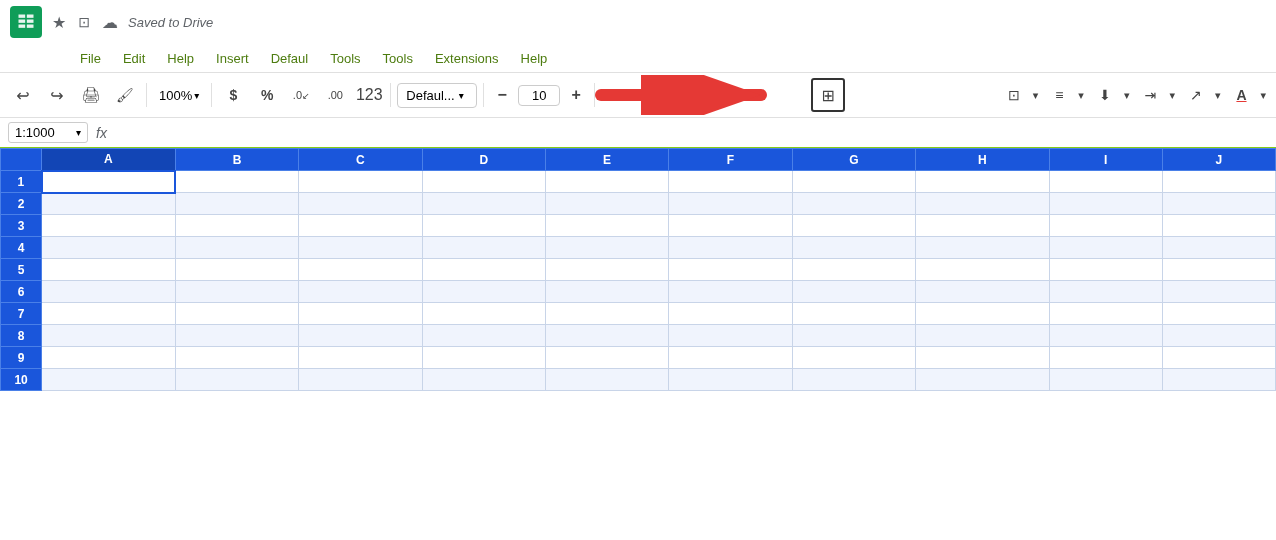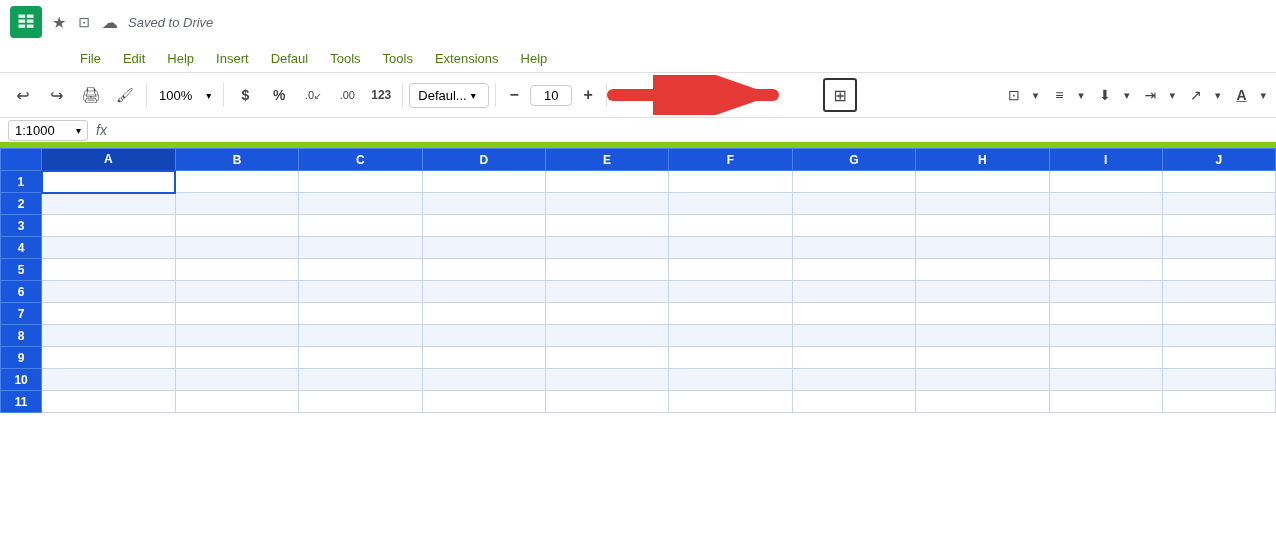--- a/index.html
+++ b/index.html
@@ -51,21 +51,21 @@
       gap: 4px;
     }
     .toolbar-btn {
       display: flex; align-items: center; justify-content: center;
       width: 30px; height: 30px;
       border: none; background: none; cursor: pointer;
       border-radius: 4px; font-size: 16px; color: #444;
     }
     .toolbar-divider { width: 1px; height: 24px; background: #e0e0e0; margin: 0 2px; }
     .toolbar-zoom {
-      display: flex; align-items: center; gap: 14px;
+      display: flex; align-items: center; gap: 2px;
       font-size: 13px; cursor: pointer; padding: 4px 6px;
       border-radius: 4px;
     }
     .toolbar-format-select {
       display: flex; align-items: center; gap: 4px;
       border: 1px solid #ccc; border-radius: 4px;
       padding: 4px 8px; font-size: 13px; cursor: pointer;
       background: #fff; min-width: 80px;
     }
     .font-size-box {
@@ -100,21 +100,21 @@
     .toolbar-btn-arrow {
       display: flex; align-items: center;
       padding: 4px 2px; border: none; background: none;
       cursor: pointer; border-radius: 4px; font-size: 11px; color: #444;
       height: 30px;
     }
 
     
     #formula-bar {
       display: flex; align-items: center;
-      height: 30px; border-bottom: 6px solid #84cc16;
+      height: 30px; border-bottom: 1px solid #84cc16;
       padding: 0 8px; gap: 8px;
     }
     #cell-ref {
       width: 80px; border: 1px solid #ccc; border-radius: 3px;
       padding: 2px 6px; font-size: 13px;
       display: flex; align-items: center; justify-content: space-between;
     }
     #fx-label { font-size: 14px; color: #5f6368; font-style: italic; }
     #formula-input { flex: 1; font-size: 13px; border: none; outline: none; }
 
@@ -216,21 +216,21 @@
   <div class="toolbar-divider"></div>
   <div class="toolbar-zoom">
     <span>100%</span>
     <span style="font-size:10px;">▾</span>
   </div>
   <div class="toolbar-divider"></div>
   <button class="toolbar-btn" style="font-weight:bold; font-size:14px;">$</button>
   <button class="toolbar-btn" style="font-weight:bold; font-size:14px;">%</button>
   <button class="toolbar-btn" style="font-size:11px;">.0<sub>↙</sub></button>
   <button class="toolbar-btn" style="font-size:11px;">.00</button>
-  <button class="toolbar-btn" style="font-size:12px; font-weight:700;">123</button>
+  <button class="toolbar-btn" style="font-size:16px; font-weight:400;">123</button>
   <div class="toolbar-divider"></div>
   <div class="toolbar-format-select">
     <span>Defaul...</span>
     <span style="font-size:10px;">▾</span>
   </div>
   <div class="toolbar-divider"></div>
   <button class="arrow-btn" style="font-size:16px; font-weight:bold; border:none; background:none; cursor:pointer;">−</button>
   <div class="font-size-box">
     <input type="text" value="10" style="">
   </div>
@@ -433,29 +433,16 @@
             <td class="cell col-b"></td>
             <td class="cell col-c"></td>
             <td class="cell col-d"></td>
             <td class="cell col-e"></td>
             <td class="cell col-f"></td>
             <td class="cell col-g"></td>
             <td class="cell col-h"></td>
             <td class="cell col-i"></td>
             <td class="cell col-j"></td>
           </tr>
-          <tr>
-            <th class="row-header">11</th>
-            <td class="cell col-a"></td>
-            <td class="cell col-b"></td>
-            <td class="cell col-c"></td>
-            <td class="cell col-d"></td>
-            <td class="cell col-e"></td>
-            <td class="cell col-f"></td>
-            <td class="cell col-g"></td>
-            <td class="cell col-h"></td>
-            <td class="cell col-i"></td>
-            <td class="cell col-j"></td>
-          </tr>
         </tbody>
     </table>
   </div>
 </div>
 
 </body></html>

